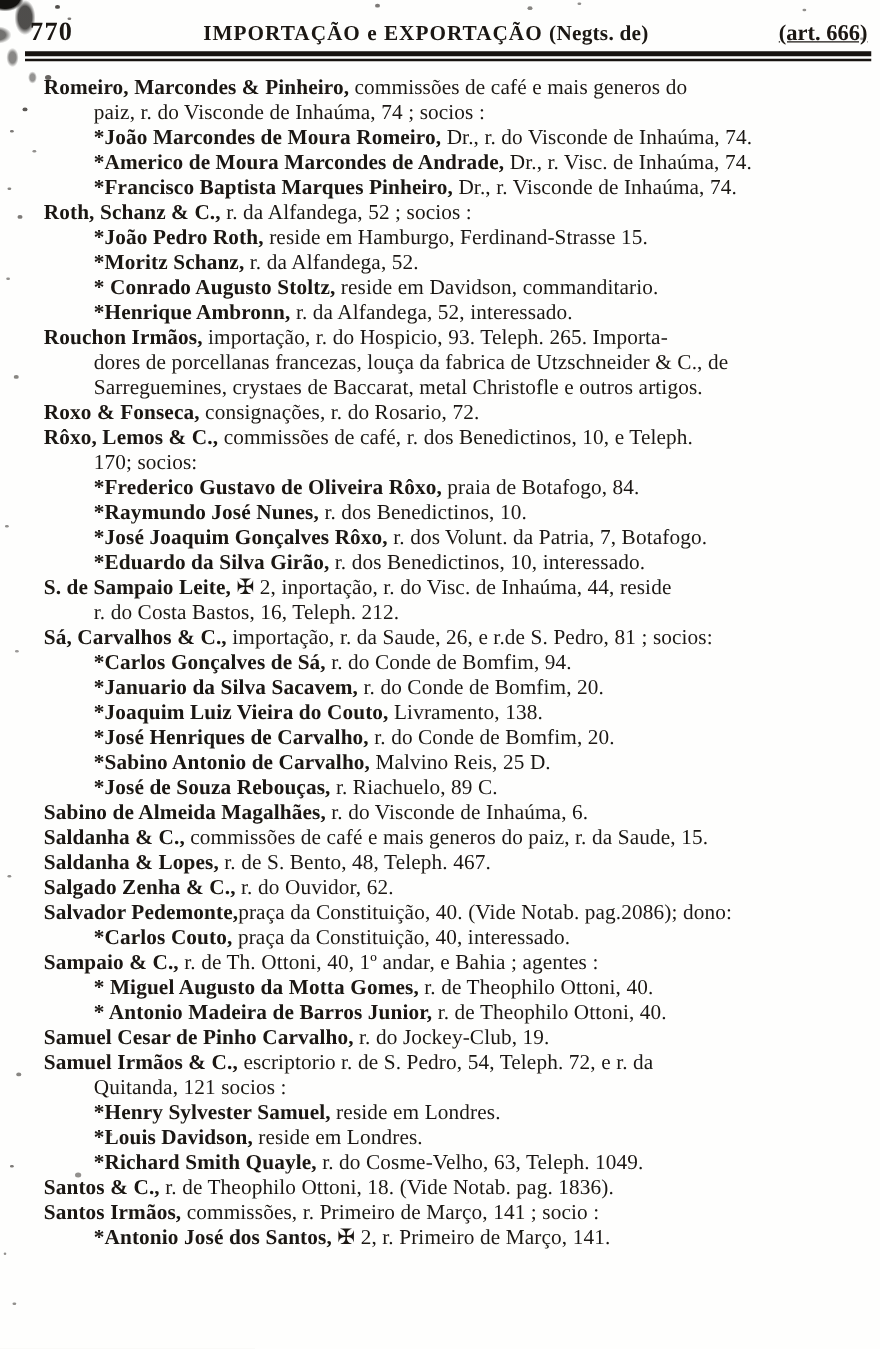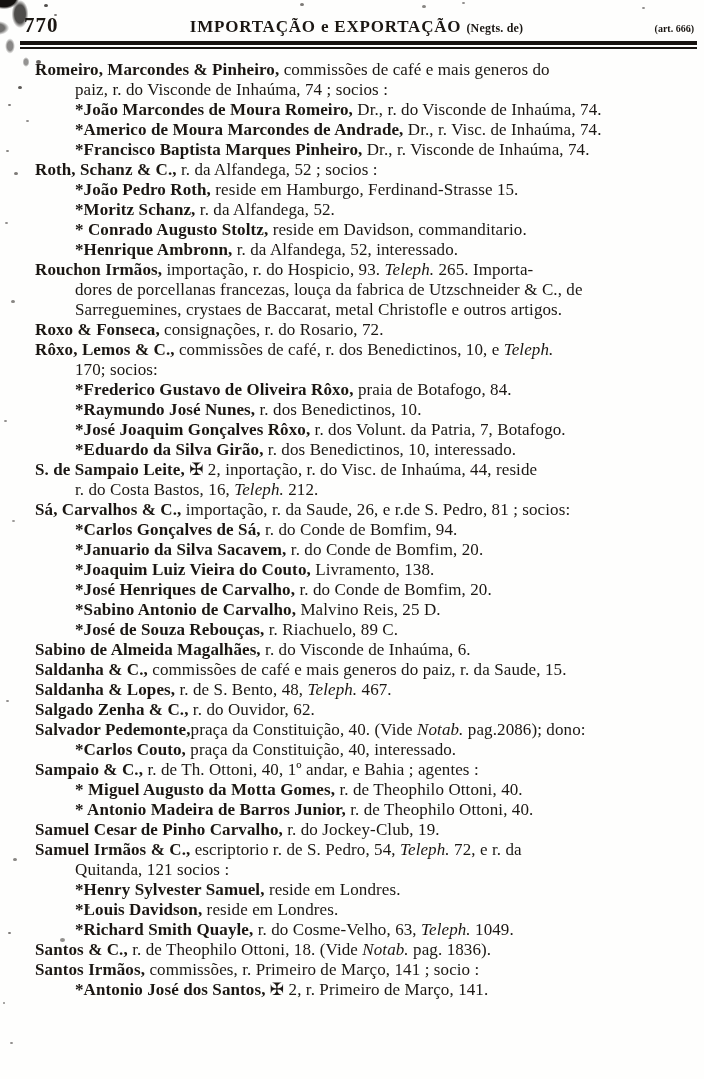--- a/index.html
+++ b/index.html
@@ -28,47 +28,48 @@
   }
   .runtitle {
     flex:1;
     text-align:center;
     font-weight:bold;
     font-size:17px;
     letter-spacing:0.8px;
     white-space:nowrap;
   }
   .runtitle .suffix {
-    font-size:12px;
+    font-size:17px;
     letter-spacing:0.2px;
   }
   .artref {
     font-weight:bold;
-    font-size:10px;
+    font-size:18px;
     white-space:nowrap;
+    text-decoration:underline;
   }
   .rule {
     margin:3px 7px 0 20px;
     height:2px;
     border-top:4px solid #171310;
     border-bottom:2px solid #171310;
   }
   
   .text {
     margin-top:11px;
     padding-left:35px;
     padding-right:14px;
     font-size:17px;
     line-height:20px;
     letter-spacing:0.1px;
   }
   .line { white-space:nowrap; }
   .line.cont, .line.member { padding-left:40px; }
   .b { font-weight:bold; }
-  .i { font-style:italic; }
+  .i { }
   
   .blotch {
     position:absolute;
     left:-14px; top:-16px;
     width:64px; height:92px;
     background:
       radial-gradient(ellipse 22px 16px at 18px 14px, #141210 55%, rgba(20,18,16,0) 70%),
       radial-gradient(ellipse 12px 20px at 34px 30px, rgba(20,18,16,.75) 45%, rgba(20,18,16,0) 70%),
       radial-gradient(ellipse 16px 10px at 12px 44px, rgba(20,18,16,.6) 40%, rgba(20,18,16,0) 70%),
       radial-gradient(ellipse 8px 8px  at 42px 10px, rgba(20,18,16,.8) 45%, rgba(20,18,16,0) 75%),

